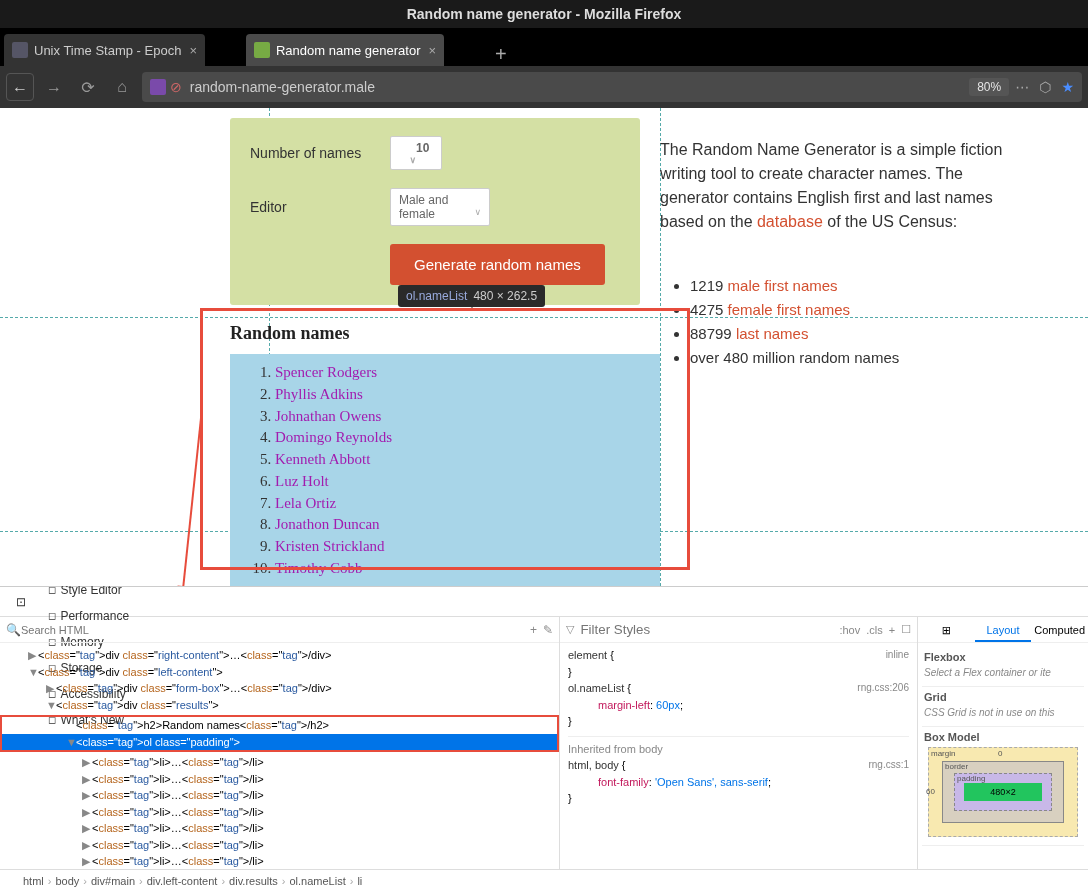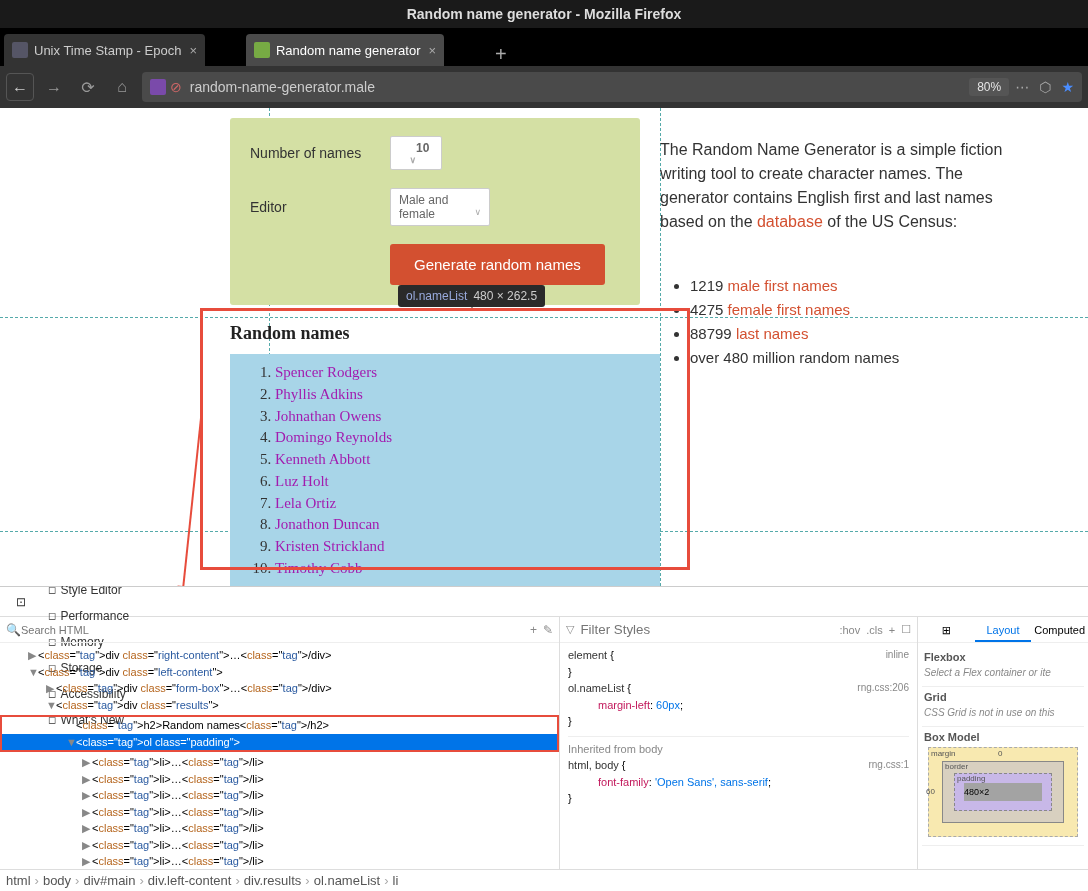--- a/index.html
+++ b/index.html
@@ -71,21 +71,21 @@
 .dt-search input { border: none; outline: none; flex: 1; font-size: 11px; }
 .dt-search .plus { margin-left: auto; padding: 0 6px; }
 .dt-tree { flex: 1; overflow: auto; padding: 4px 0; font-family: Menlo, monospace; font-size: 11px; line-height: 1.5; }
 .dt-tree .ln { padding-left: 20px; white-space: nowrap; }
 .dt-tree .attr { color: #b5651d; }
 .dt-tree .val { color: #2a5aa0; }
 .dt-tree .arrow-t { color: #888; display: inline-block; width: 10px; }
 .dt-tree .selected { background: #0074e8; color: #fff; }
 .dt-tree .selected .tag, .dt-tree .selected .attr, .dt-tree .selected .val { color: #fff; }
 .dt-tree .red-box { border: 2px solid #e74c3c; margin: 2px 0; }
-.dt-crumb { height: 22px; border-top: 1px solid #ddd; font-size: 13px; display: flex; align-items: center; padding: 0 6px; color: #555; gap: 4px; }
+.dt-crumb { height: 22px; border-top: 1px solid #ddd; font-size: 11px; display: flex; align-items: center; padding: 0 23px; color: #555; gap: 4px; }
 .dt-crumb .sep { color: #aaa; }
 
 .dt-css { flex: 1; border-right: 1px solid #ddd; display: flex; flex-direction: column; }
 .dt-css-head { height: 26px; border-bottom: 1px solid #eee; display: flex; align-items: center; padding: 0 6px; gap: 6px; color: #888; font-size: 11px; }
 .dt-css-body { flex: 1; padding: 4px 8px; font-family: Menlo, monospace; font-size: 11px; line-height: 1.5; overflow: auto; }
 .dt-css-body .sel { color: #333; }
 .dt-css-body .src { float: right; color: #888; font-size: 10px; }
 .dt-css-body .prop { color: #c2185b; margin-left: 30px; }
 .dt-css-body .pval { color: #0074e8; }
 .dt-css-body .inh { color: #888; border-top: 1px solid #eee; margin-top: 6px; padding-top: 4px; }
@@ -95,21 +95,21 @@
 .dt-layout-tabs .lt { flex: 1; text-align: center; line-height: 26px; cursor: pointer; }
 .dt-layout-tabs .lt.active { border-bottom: 2px solid #0074e8; color: #0074e8; }
 .dt-layout-body { flex: 1; overflow: auto; padding: 4px; }
 .dt-layout-body .sect { border-bottom: 1px solid #eee; padding: 4px 2px; }
 .dt-layout-body .sect-h { font-weight: bold; color: #555; }
 .dt-layout-body .sect-b { font-style: italic; color: #888; font-size: 10px; padding: 4px 0; }
 .boxmodel { position: relative; width: 150px; height: 90px; margin: 4px auto; font-size: 9px; }
 .bm-margin { position: absolute; inset: 0; background: #f8e9b0; border: 1px dashed #aaa; padding: 14px; }
 .bm-border { position: absolute; inset: 14px; background: #d8d0c0; border: 1px solid #888; padding: 10px; }
 .bm-padding { position: absolute; inset: 26px; background: #c8b8e8; border: 1px dashed #888; padding: 8px; }
-.bm-content { position: absolute; inset: 36px; background: #a3a3a3; line-height: 18px; font-size: 9px; }
+.bm-content { position: absolute; inset: 36px; background: #22c55e; text-align: center; line-height: 18px; font-size: 9px; }
 .bm-label { position: absolute; font-size: 8px; color: #555; }
 </style>
 </head>
 <body>
 
 <div class="titlebar">Random name generator - Mozilla Firefox</div>
 
 <div class="tabbar">
   <div class="tab inactive">
     <span class="favicon"></span>

